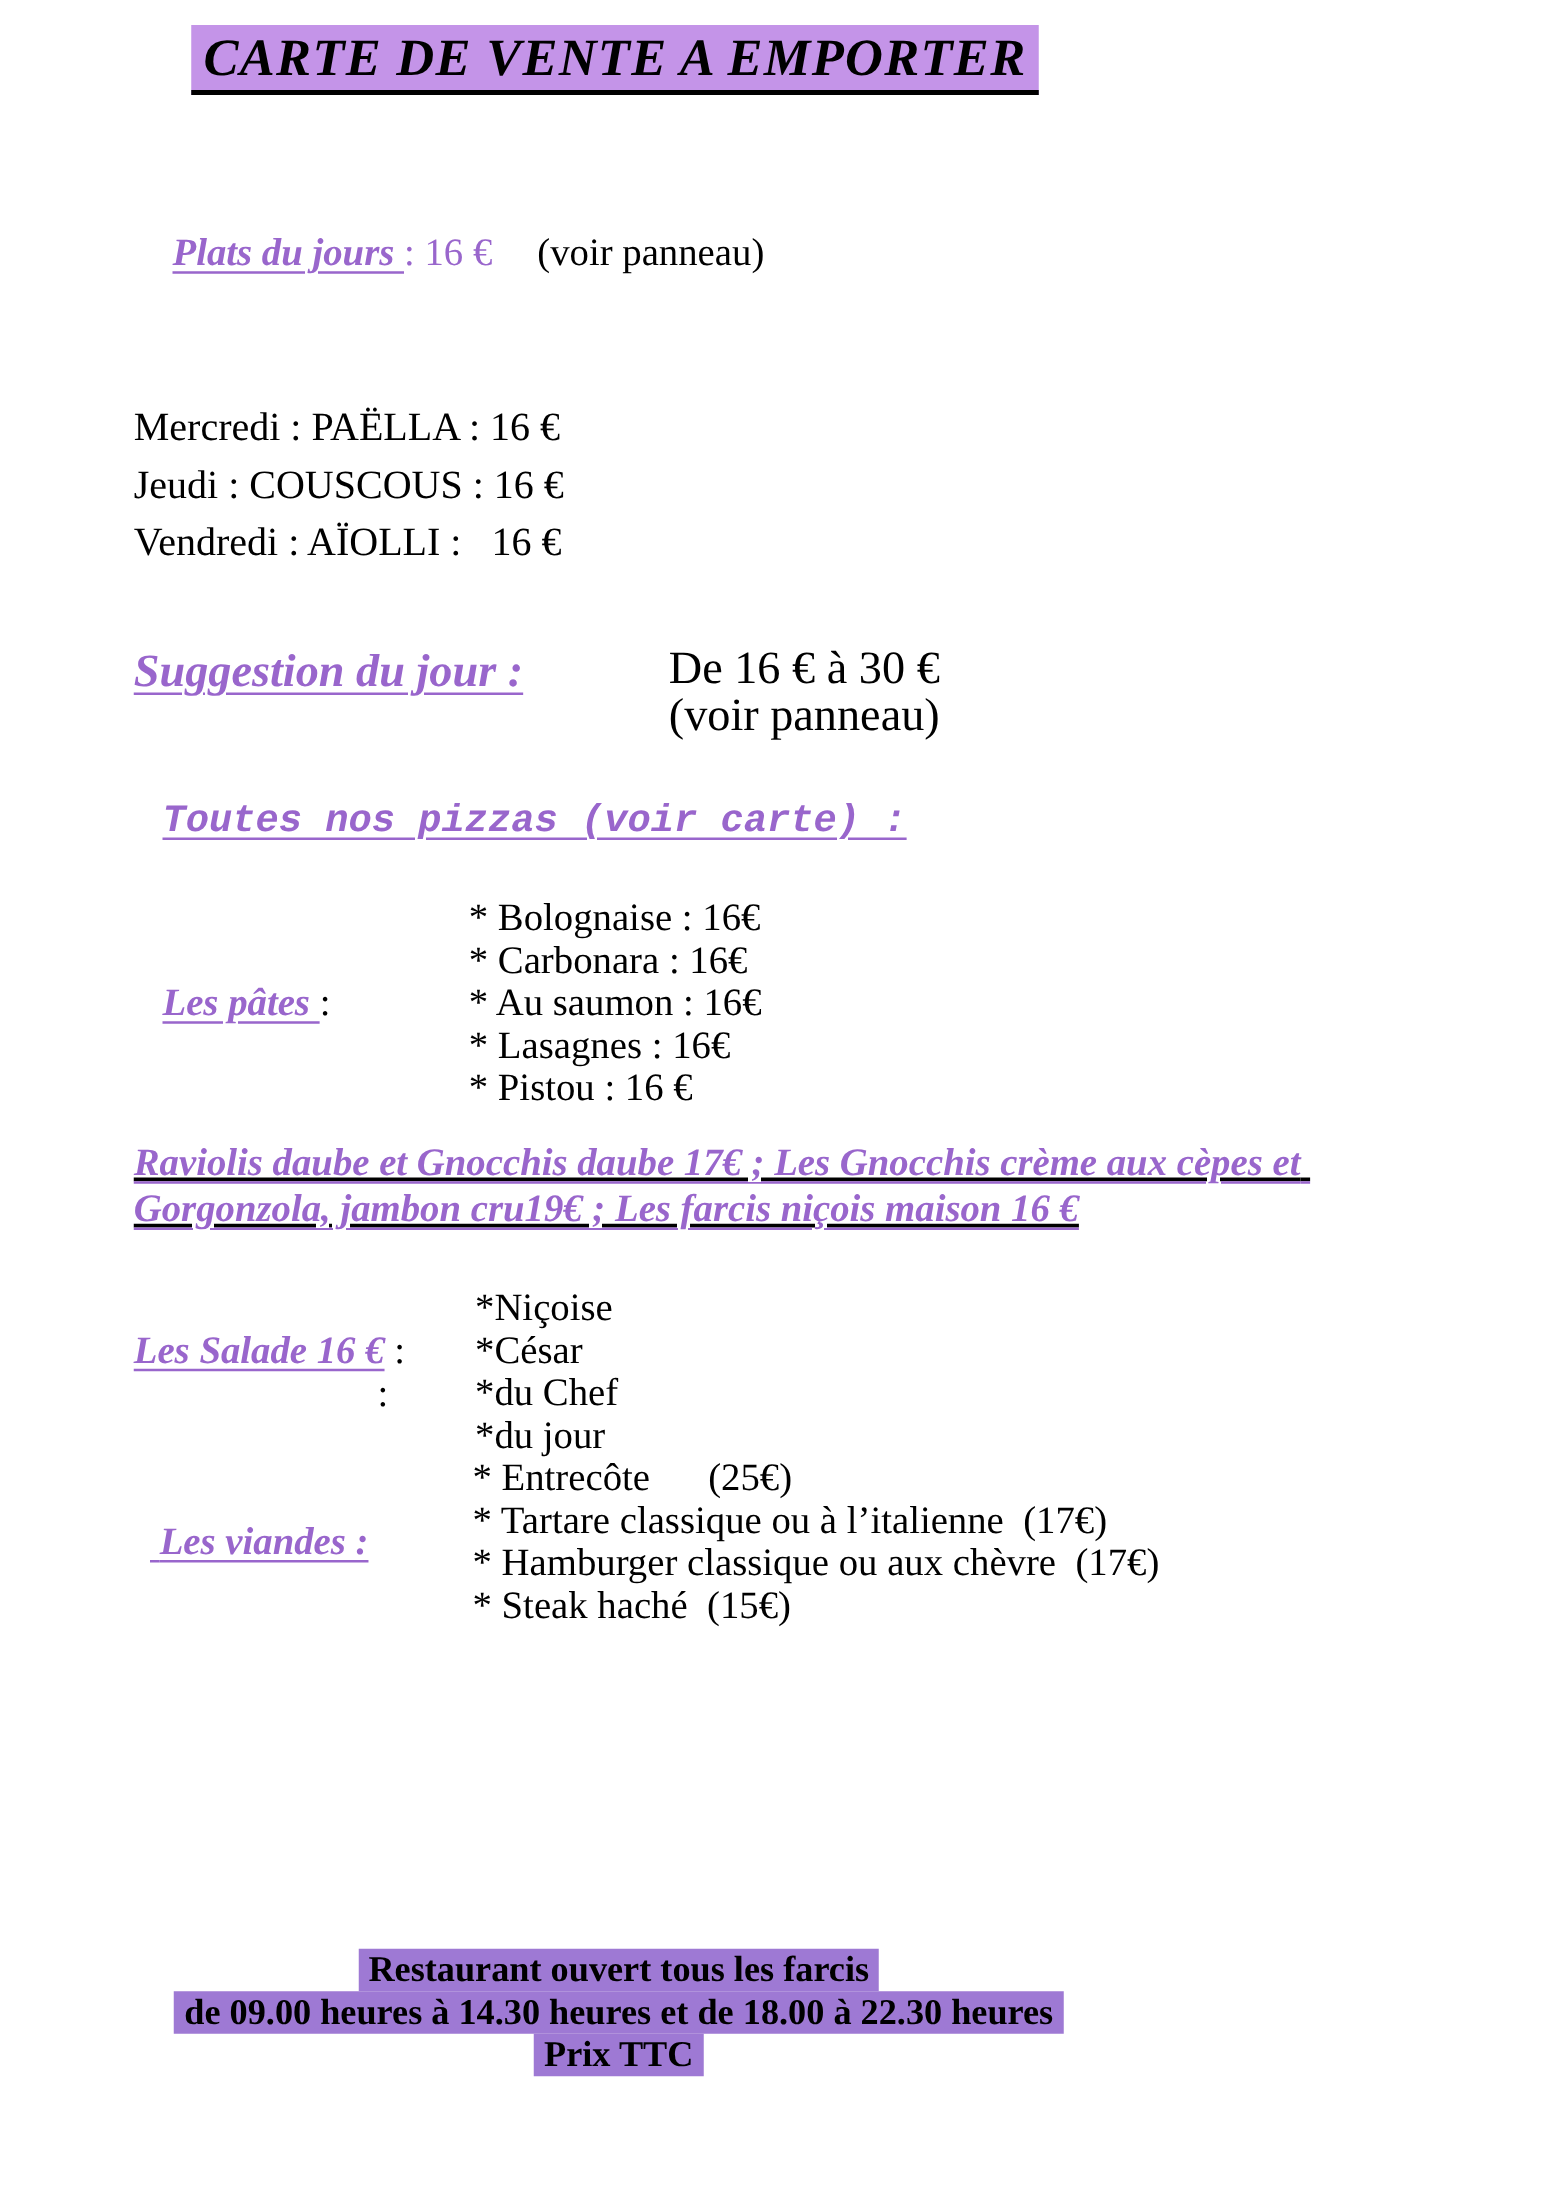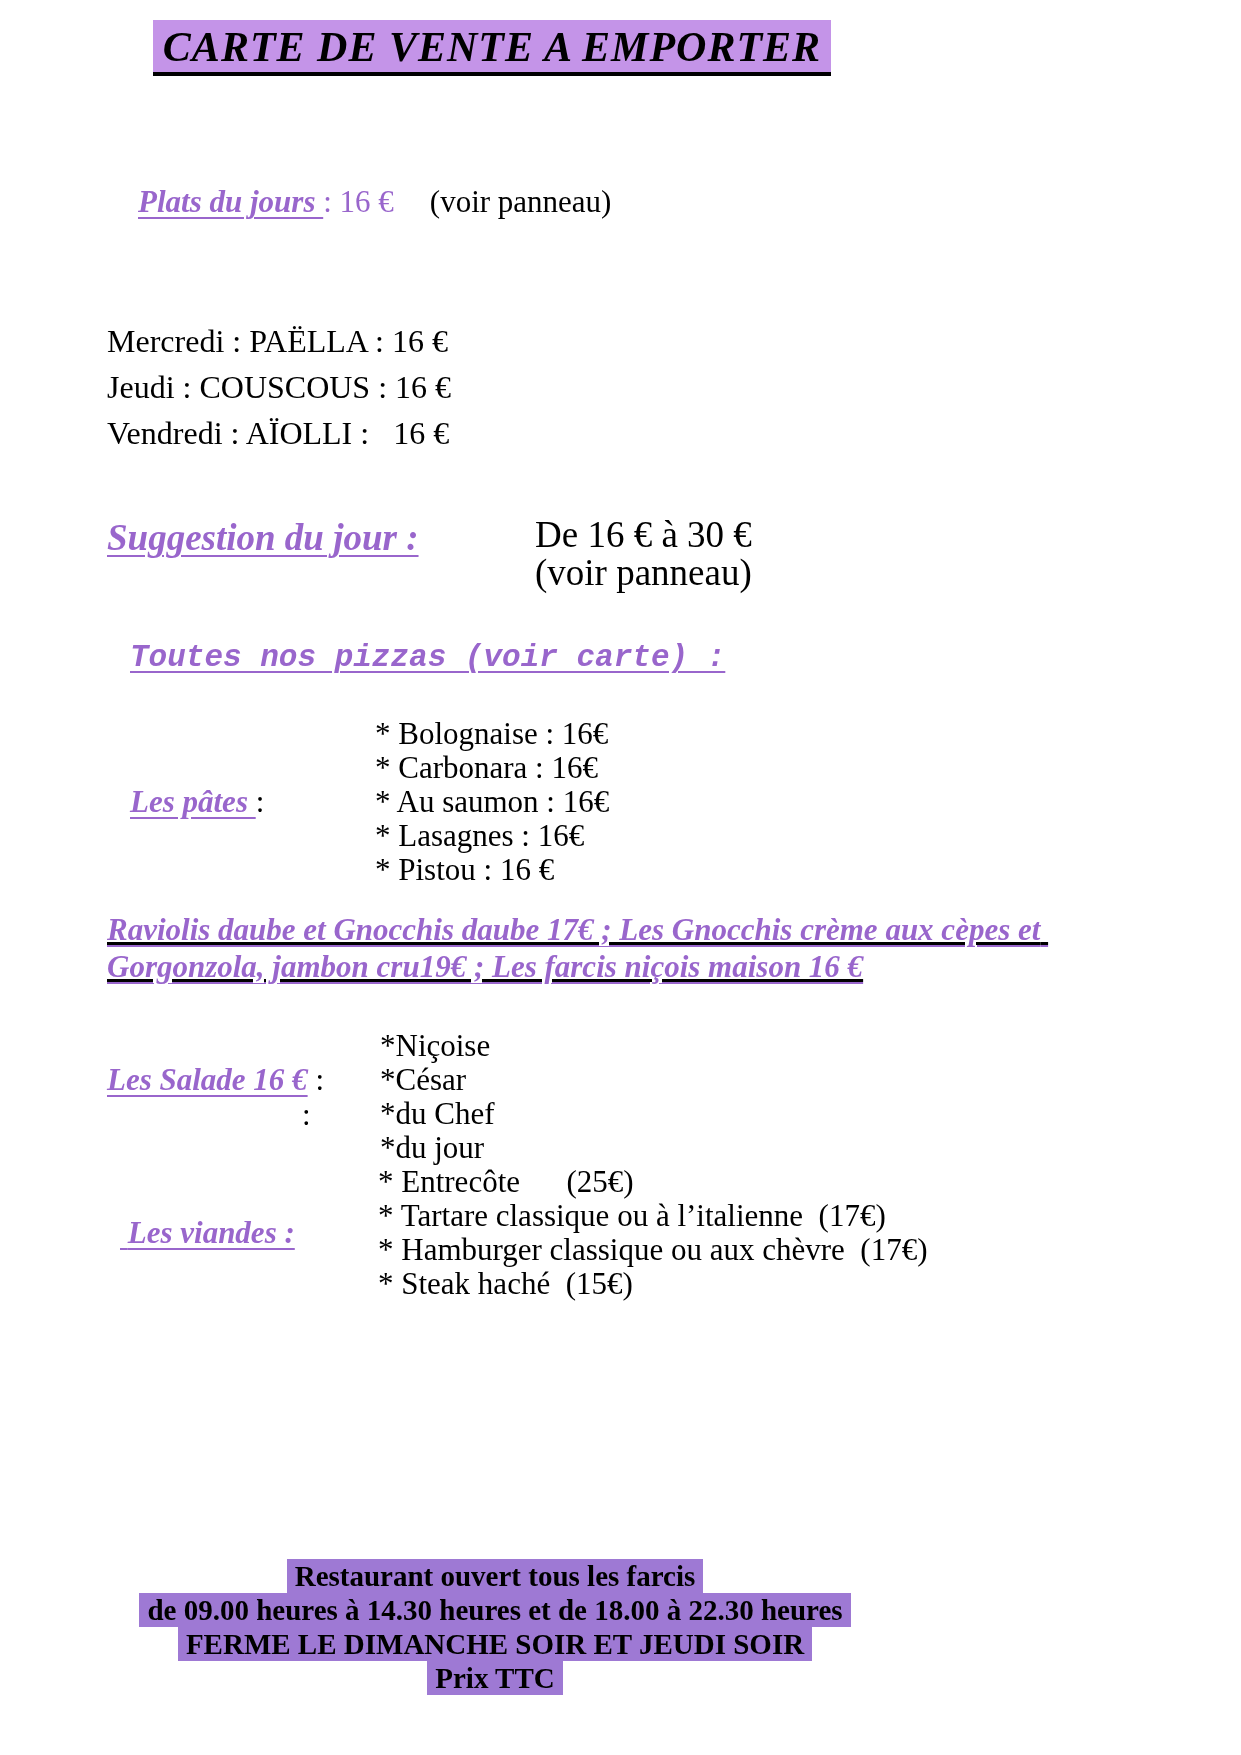--- a/index.html
+++ b/index.html
@@ -155,17 +155,16 @@
       <div class="pre">* Entrecôte      (25€)</div>
       <div class="pre">* Tartare classique ou à l’italienne  (17€)</div>
       <div class="pre">* Hamburger classique ou aux chèvre  (17€)</div>
       <div class="pre">* Steak haché  (15€)</div>
     </div>
   </div>
 
   <div class="footer">
     <span class="fl"><span class="hl pre">Restaurant ouvert tous les farcis</span></span>
     <span class="fl"><span class="hl pre">de 09.00 heures à 14.30 heures et de 18.00 à 22.30 heures</span></span>
-    <span class="fl"><span class="hl pre">FERME LE DIMANCHE SOIR ET JEUDI SOIR</span></span>
     <span class="fl"><span class="hl pre">Prix TTC</span></span>
   </div>
 
 </div>
 
 </body></html>

